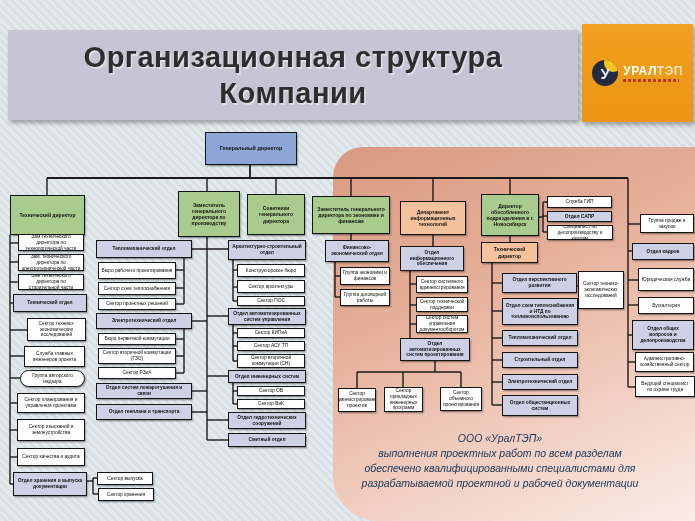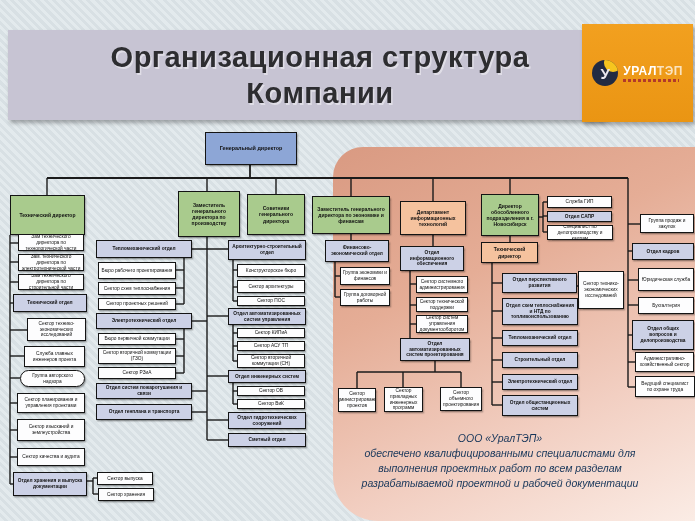--- a/index.html
+++ b/index.html
@@ -10,21 +10,21 @@
       repeating-linear-gradient(45deg,#e3eaed 0 3px,#d8e0e4 3px 6px);
   }
   .panel-salmon{
     position:absolute;left:333px;top:147px;right:0;bottom:0;
     border-radius:30px 0 0 45px;
     background:linear-gradient(155deg,#d99a82 0%,#e5ad96 35%,#f2cfc2 70%,#fbece5 100%);
   }
   .titlebar{
     position:absolute;left:8px;top:30px;width:570px;height:90px;
     background:#c7c4d3;box-shadow:2px 3px 4px rgba(0,0,0,.3);
-    display:flex;align-items:center;justify-content:center;text-align:center;padding-left:27px;
+    display:flex;align-items:center;justify-content:center;text-align:center;
   }
   .titlebar h1{
     margin:0;font-size:29px;line-height:36px;font-weight:700;color:#2d2d30;
     text-shadow:1.5px 1.5px 0 rgba(255,255,255,.45);
     letter-spacing:.5px;
   }
   .logo{
     position:absolute;left:582px;top:24px;width:111px;height:98px;
     background:linear-gradient(180deg,#f2a01f,#ea9513);
     box-shadow:2px 3px 4px rgba(0,0,0,.3);
@@ -258,16 +258,16 @@
 <div class="node" style="left:640px;top:214px;width:54px;height:19px">Группа продаж и закупок</div>
 <div class="node l" style="left:632px;top:243px;width:62px;height:17px">Отдел кадров</div>
 <div class="node" style="left:638px;top:268px;width:56px;height:23px">Юридическая служба</div>
 <div class="node" style="left:638px;top:297px;width:56px;height:17px">Бухгалтерия</div>
 <div class="node l" style="left:632px;top:320px;width:62px;height:30px">Отдел общих вопросов и делопроизводства</div>
 <div class="node" style="left:635px;top:352px;width:59px;height:20px">Административно-хозяйственный сектор</div>
 <div class="node" style="left:635px;top:376px;width:60px;height:21px">Ведущий специалист по охране труда</div>
 
 <div class="footer-note">
   <div>ООО «УралТЭП»</div>
+  <div>выполнения проектных работ по всем разделам</div>
   <div>обеспечено квалифицированными специалистами для</div>
-  <div>выполнения проектных работ по всем разделам</div>
   <div>разрабатываемой проектной и рабочей документации</div>
 </div>
 
 </body></html>

